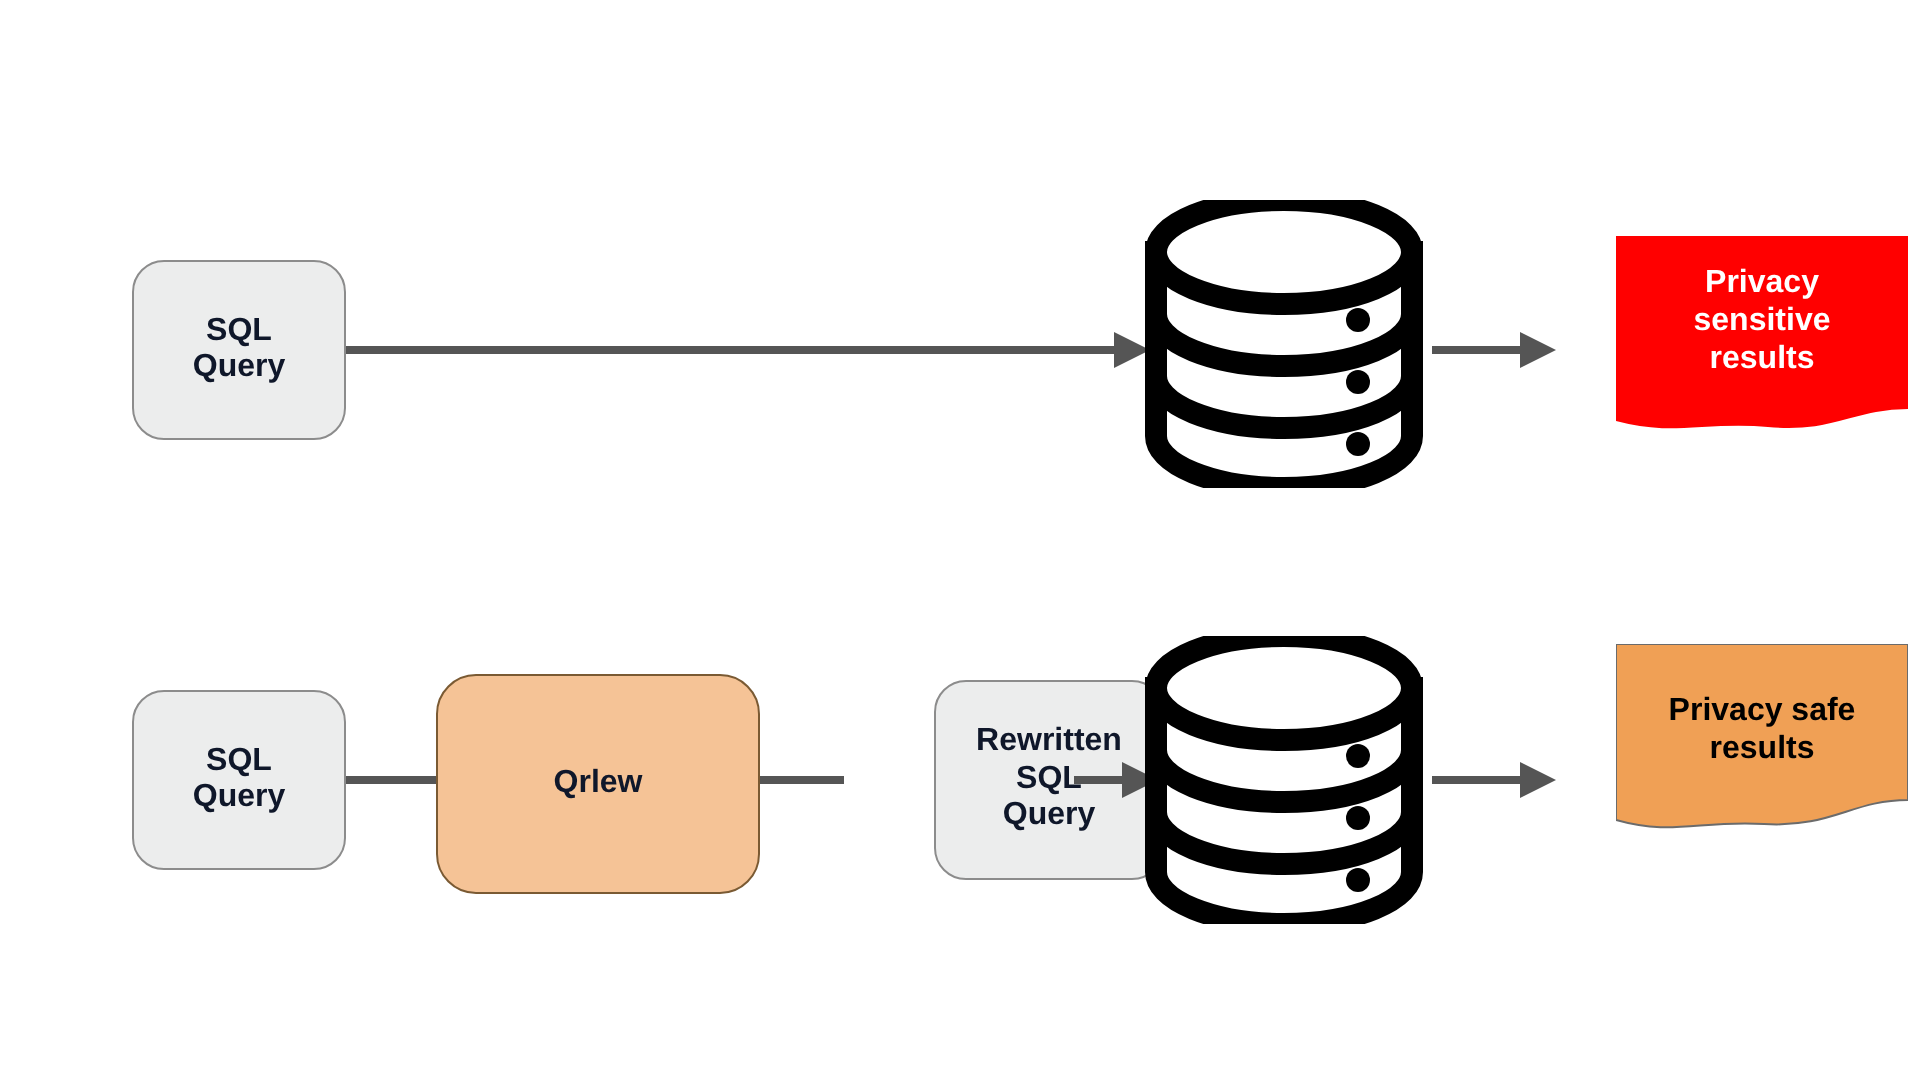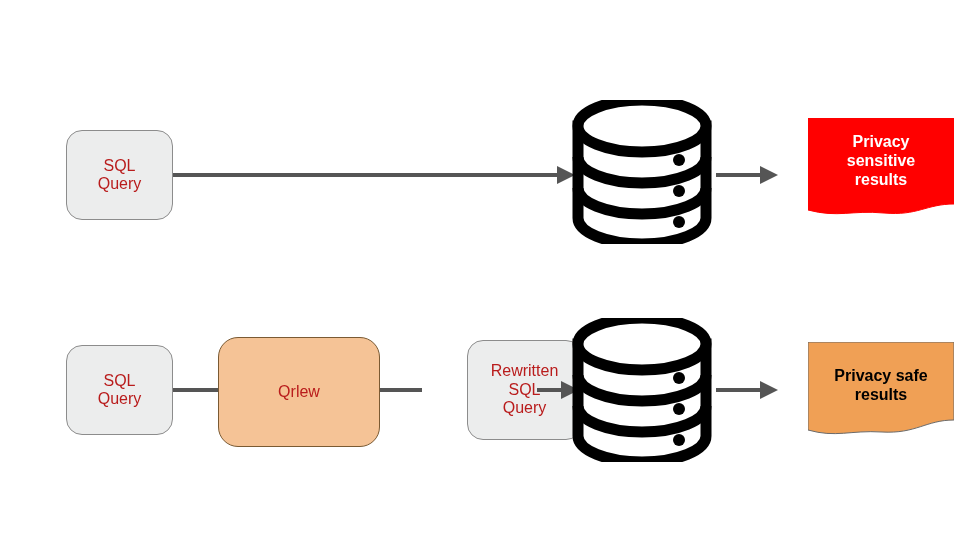--- a/index.html
+++ b/index.html
@@ -22,22 +22,22 @@
     box-sizing: border-box;
     display: flex;
     align-items: center;
     justify-content: center;
     text-align: center;
   }
   .rounded-box {
     border-radius: 16px;
     border: 1px solid #8c8c8c;
     background: #eceded;
-    color: #b91c1c;
-    font-weight: normal;
+    color: #0f172a;
+    font-weight: bold;
     font-size: 16px;
     line-height: 1.15;
   }
   .rounded-box.accent {
     background: #f5c396;
     border: 1px solid #7a5a33;
     border-radius: 20px;
   }
   .banner {
     position: absolute;
@@ -170,21 +170,21 @@
     </svg>
   </div>
 
   <div class="connector" style="left:716px; top:375px; width:62px; height:30px;">
     <svg width="62" height="30" viewBox="0 0 62 30">
       <line x1="0" y1="15" x2="44" y2="15" stroke="#555555" stroke-width="4"></line>
       <polygon points="44,6 62,15 44,24" fill="#555555"></polygon>
     </svg>
   </div>
 
-  <div class="banner" style="left:776px; top:342px; width:146px; height:104px;">
+  <div class="banner" style="left:776px; top:322px; width:146px; height:104px;">
     <svg width="146" height="104" viewBox="0 0 146 104">
       <path d="M0 0 L146 0 L146 78 C118 78 108 92 74 90 C42 88 28 96 0 88 Z" fill="#f0a055" stroke="#6b6b6b" stroke-width="1"></path>
     </svg>
     <div class="banner-label on-orange" style="top:24px;">
       <span class="txt-line">Privacy safe</span>
       <span class="txt-line">results</span>
     </div>
   </div>
 
 </div>

